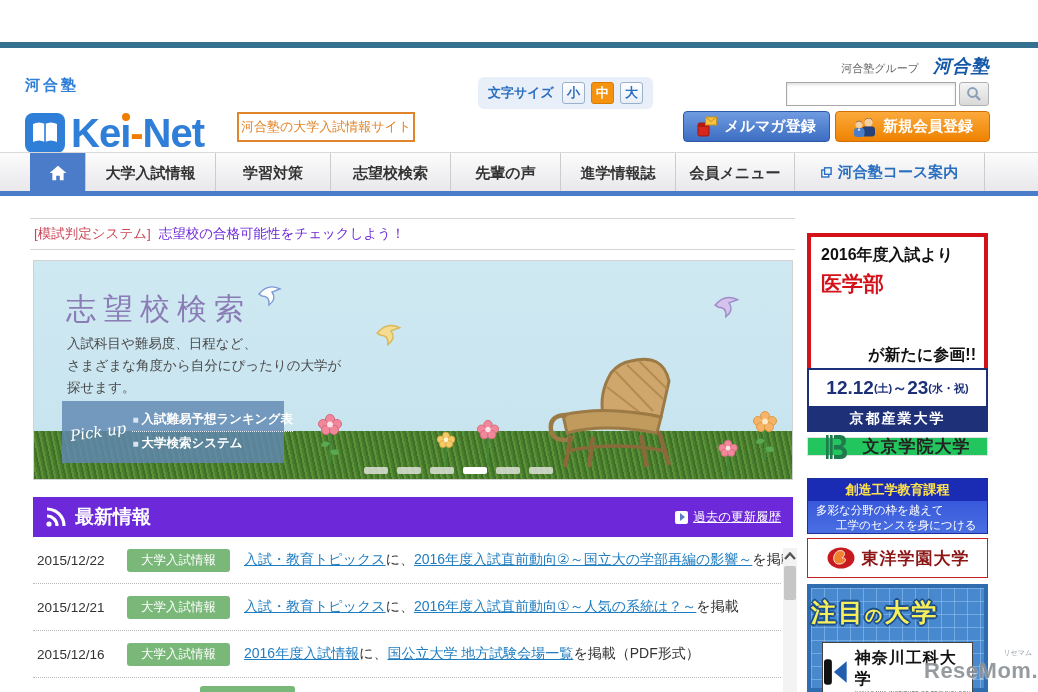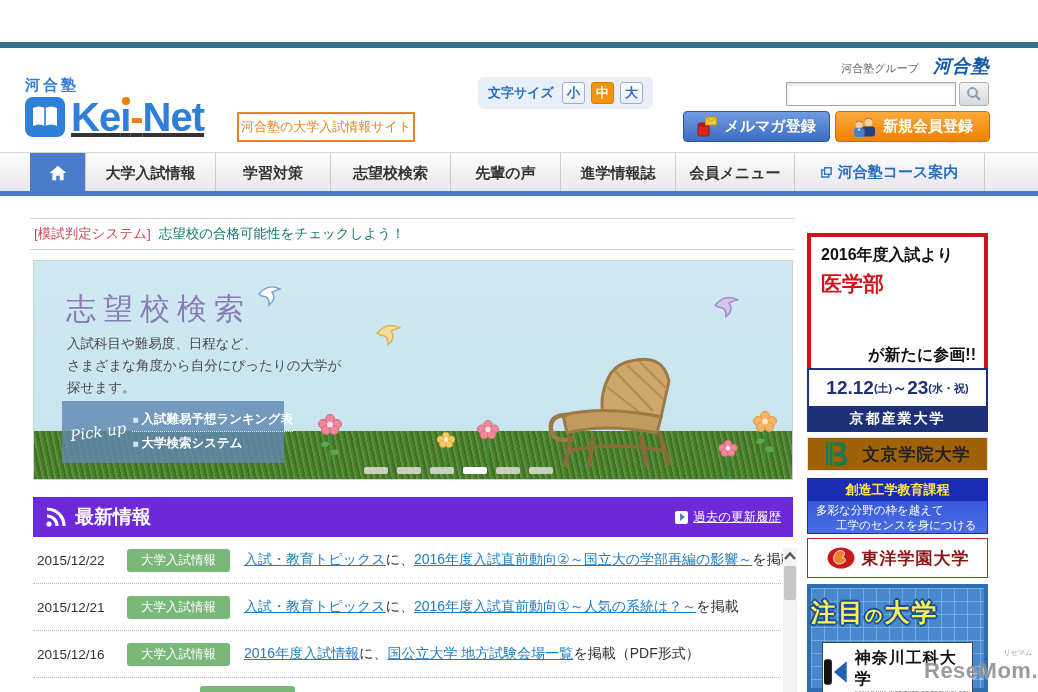--- a/index.html
+++ b/index.html
@@ -13,21 +13,21 @@
   
   .topbar { left:0; top:42px; width:1038px; height:6px; background:#34708f; }
 
   
   .grouprow { top:54px; right:48px; display:flex; align-items:baseline; gap:14px; }
   .group-label { font-size:11px; color:#666; }
   .group-brand { font-size:18px; font-weight:bold; font-style:italic; color:#1558a8; letter-spacing:1px; }
 
   .logoblock { left:25px; top:76px; }
   .brand-small { font-size:15px; font-weight:bold; color:#2f7ed8; letter-spacing:3px; }
-  .brand-row { display:flex; align-items:flex-start; margin-top:2px;text-decoration:underline; }
+  .brand-row { display:flex; align-items:flex-start; margin-top:18px; }
   .bookicon { width:40px; height:40px; border-radius:8px; background:#2f7ed8; display:flex; align-items:center; justify-content:center; }
   .brand-main { font-size:40px; font-weight:800; color:#2f7ed8; letter-spacing:-1px; margin-left:6px; line-height:40px; }
   .brand-main .hyph { color:#f07d00; }
   .logo-i { position:relative; }
   .logo-i .dot { position:absolute; left:2px; top:2px; width:8px; height:8px; border-radius:50%; background:#f07d00; }
   .tagline { left:237px; top:112px; border:2px solid #e0862a; color:#e0862a; font-size:13px; padding:4px 2px; background:#fff; white-space:nowrap; }
 
   .fontsize { left:478px; top:77px; background:#e9eff8; border-radius:6px; padding:5px 10px; display:flex; align-items:center; gap:6px; }
   .fontsize .lbl { color:#2a6fc0; font-size:13px; font-weight:bold; margin-right:2px; }
   .fsbtn { width:23px; height:22px; font-size:13px; font-weight:bold; line-height:20px; text-align:center;
@@ -52,21 +52,21 @@
   .nav-item { height:39px; line-height:39px; text-align:center; font-size:15px; font-weight:bold; color:#333;
               border-right:1px solid #cccccc; cursor:pointer; }
   .nav-item.first { border-left:1px solid #cccccc; }
   .nav-course { width:190px; height:39px; display:flex; align-items:center; justify-content:center; gap:6px;
                 color:#2a6fc0; font-size:15px; font-weight:bold; border-right:1px solid #ccc; cursor:pointer; }
 
   
   .ticker { left:30px; top:218px; width:765px; height:32px; border-top:1px solid #d5d5d5; border-bottom:1px solid #d5d5d5;
             display:flex; align-items:center; gap:8px; padding-left:4px; font-size:13.5px; }
   .ticker .tag { color:#cc4455; }
-  .ticker .txt { color:#0f766e; }
+  .ticker .txt { color:#6d28d9; }
 
   
   .hero { left:33px; top:260px; width:760px; height:220px; background:linear-gradient(#cfe9f2,#c6e3ee);
           border:1px solid #d2d2d2; overflow:hidden; }
   .grass { position:absolute; left:0; bottom:0; width:100%; height:48px;
            background:repeating-linear-gradient(78deg,#3f7027 0 2px,#5b9238 2px 4px,#4a7d2e 4px 6px); }
   .hero-title { position:absolute; left:32px; top:28px; font-size:30px; color:#8a7cb5; letter-spacing:7px; }
   .hero-desc { position:absolute; left:33px; top:72px; font-size:13.5px; color:#4a4a4a; line-height:22px; }
   .pickup { position:absolute; left:28px; top:140px; width:222px; background:rgba(96,136,178,.82); padding:7px 10px 8px 8px;
             display:flex; align-items:center; gap:6px; }
@@ -102,21 +102,21 @@
   
   .sb { left:807px; width:181px; cursor:pointer; }
   .sb-medical { top:233px; height:143px; border:4px solid #d3121a; background:#fff; padding:8px 10px; position:absolute; }
   .sb-medical .l1 { font-size:16px; font-weight:bold; color:#111; }
   .sb-medical .l2 { font-size:21px; font-weight:bold; color:#d3121a; margin-top:4px; }
   .sb-medical .l3 { position:absolute; right:8px; bottom:6px; font-size:16px; font-weight:bold; color:#111; }
   .sb-kyoto { top:368px; height:64px; border:2px solid #1e3178; background:#fff; position:absolute; }
   .kyoto-date { height:36px; display:flex; align-items:center; justify-content:center; color:#1e3178; font-weight:bold; }
   .kyoto-date .big { font-size:19px; } .kyoto-date .sm { font-size:11px; } .kyoto-date .tl { font-size:15px; }
   .kyoto-name { height:24px; background:#1e3178; color:#fff; font-size:14px; font-weight:bold; text-align:center; line-height:24px; letter-spacing:2px; }
-  .sb-bunkyo { top:437px; height:34px; background:#a16207; border:1px solid #e2e2e2; display:flex; align-items:center; justify-content:center; gap:14px; position:absolute; }
+  .sb-bunkyo { top:437px; height:19px; background:#22c55e; border:1px solid #e2e2e2; display:flex; align-items:center; justify-content:center; gap:14px; position:absolute; }
   .sb-bunkyo .nm { font-size:17px; font-weight:bold; color:#222; letter-spacing:1px; }
   .sb-souzou { top:478px; height:56px; background:linear-gradient(#2c49d6,#4a6fe2); border:1px solid #1a2f9e; position:absolute; }
   .sz-title { background:#1b2cb4; color:#ffe34a; font-size:13px; font-weight:bold; text-align:center; padding:2px 0; }
   .sz-l1 { color:#fff; font-size:11.5px; padding:2px 8px 0 8px; }
   .sz-l2 { color:#fff; font-size:11.5px; padding:0 0 0 28px; }
   .sb-toyo { top:538px; height:40px; background:#fff; border:1px solid #c02020; display:flex; align-items:center; justify-content:center; gap:6px; position:absolute; }
   .sb-toyo .nm { font-size:17px; font-weight:bold; color:#8c1515; letter-spacing:1px; }
   .sb-feat { top:584px; height:108px; border:4px solid #2f6cb0; background-color:#4788cf;
              background-image:linear-gradient(rgba(150,200,240,.55) 1px,transparent 1px),linear-gradient(90deg,rgba(150,200,240,.55) 1px,transparent 1px);
              background-size:13px 13px; position:absolute; }

